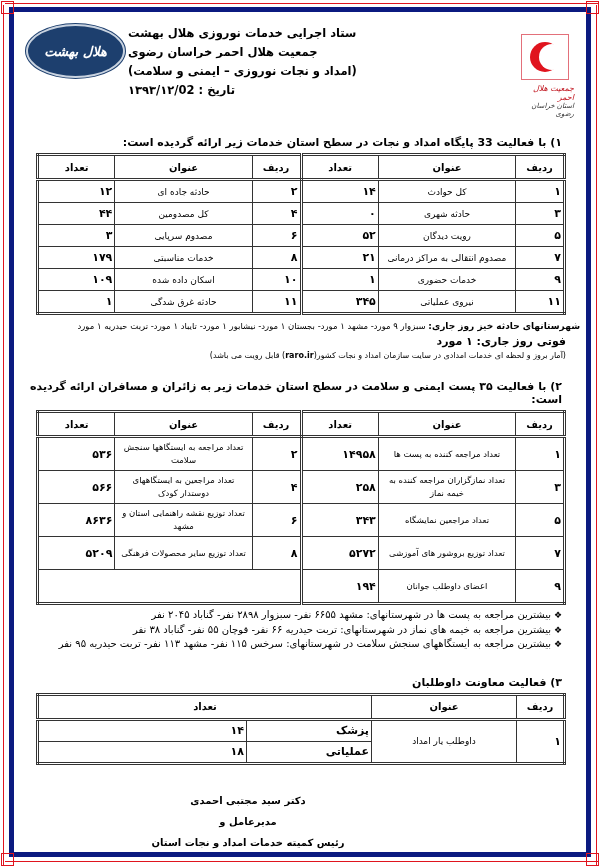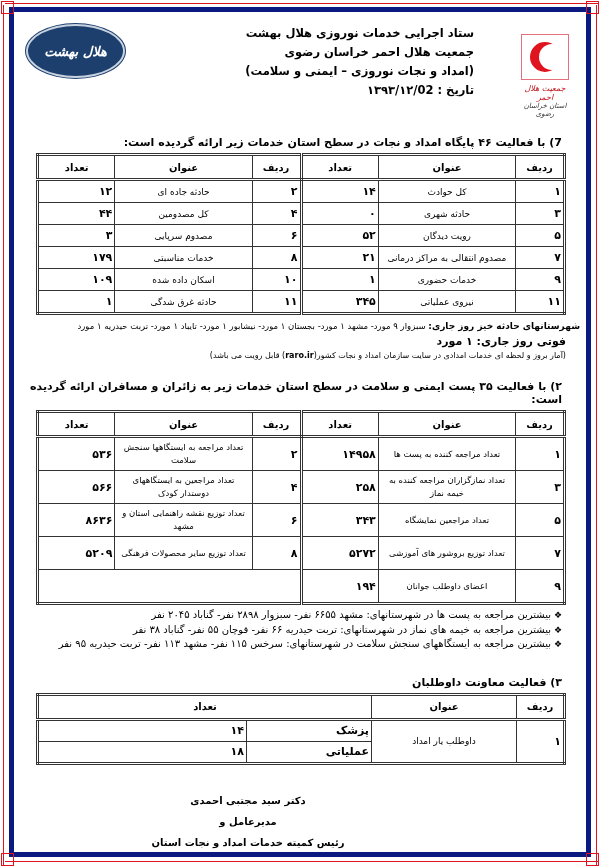--- a/index.html
+++ b/index.html
@@ -10,24 +10,24 @@
   .fr-right-red{left:596px;top:5px;height:860px;width:0;border-left:1.5px solid #e0141e;position:absolute;}
   .fr-top-blue{left:10px;top:7px;width:581px;height:5px;background:#0b1a80;position:absolute;}
   .fr-bot-blue{left:10px;top:852px;width:581px;height:5px;background:#0b1a80;position:absolute;}
   .fr-left-blue{left:9px;top:7px;width:5px;height:850px;background:#0b1a80;position:absolute;}
   .fr-right-blue{left:586px;top:7px;width:5px;height:850px;background:#0b1a80;position:absolute;}
   .corner{position:absolute;width:11px;height:11px;border:1.5px solid #e0141e;}
 
   .page{position:absolute;left:18px;top:14px;width:566px;direction:rtl;}
   
   .header{position:relative;height:100px;}
-  .head-text{position:absolute;left:110px;right:110px;top:10px;text-align:right;font-weight:bold;font-size:11.5px;line-height:19px;}
+  .head-text{position:absolute;left:110px;right:110px;top:10px;text-align:left;font-weight:bold;font-size:11.5px;line-height:19px;}
   .logo-left{position:absolute;left:8px;top:10px;width:95px;height:50px;border-radius:50%;background:#1d3f6e;border:2px solid #c9d3e0;box-shadow:0 0 0 1px #1d3f6e;display:flex;align-items:center;justify-content:center;}
   .logo-left span{color:#fff;font-family:"DejaVu Serif",serif;font-size:13px;font-style:italic;font-weight:bold;}
-  .logo-right{position:absolute;right:10px;top:20px;width:58px;height:85px;text-align:center;}
+  .logo-right{position:absolute;right:10px;top:20px;width:58px;height:85px;}
   .logo-box{width:46px;height:44px;margin:0 auto;border:1px solid #e3707a;display:flex;align-items:center;justify-content:center;}
   .crescent{width:30px;height:30px;border-radius:50%;background:#e0141e;position:relative;}
   .crescent::after{content:"";position:absolute;width:26px;height:26px;border-radius:50%;background:#fff;left:9px;top:2px;}
   .logo-cap1{font-size:8px;color:#c0141e;font-style:italic;margin-top:4px;}
   .logo-cap2{font-size:7px;color:#333;font-style:italic;}
 
   h3{font-size:11px;font-weight:bold;margin:0;}
   .sec-title{margin:22px 22px 4px 0;}
   table{border-collapse:collapse;}
   .tbl{width:530px;margin-right:18px;border:3px double #333;}
@@ -74,21 +74,21 @@
       <div>ستاد اجرایی خدمات نوروزی هلال بهشت</div>
       <div>جمعیت هلال احمر خراسان رضوی</div>
       <div>(امداد و نجات نوروزی – ایمنی و سلامت)</div>
       <div>تاریخ : ۱۳۹۳/۱۲/02</div>
     </div>
     <div class="logo-left">
       <span>هلال بهشت</span>
     </div>
   </div>
 
-  <h3 class="sec-title">7)   با فعالیت ۴۶ پایگاه امداد و نجات در سطح استان خدمات زیر  ارائه گردیده است:</h3>
+  <h3 class="sec-title">۱)   با فعالیت 33 پایگاه امداد و نجات در سطح استان خدمات زیر  ارائه گردیده است:</h3>
   <table class="tbl">
     <tbody>
         <tr>
       <th style="width:42px">ردیف</th>
       <th style="width:130px">عنوان</th>
       <th class="sep" style="width:70px">تعداد</th>
       <th style="width:42px">ردیف</th>
       <th style="width:130px">عنوان</th>
       <th style="width:70px">تعداد</th>
     </tr>

